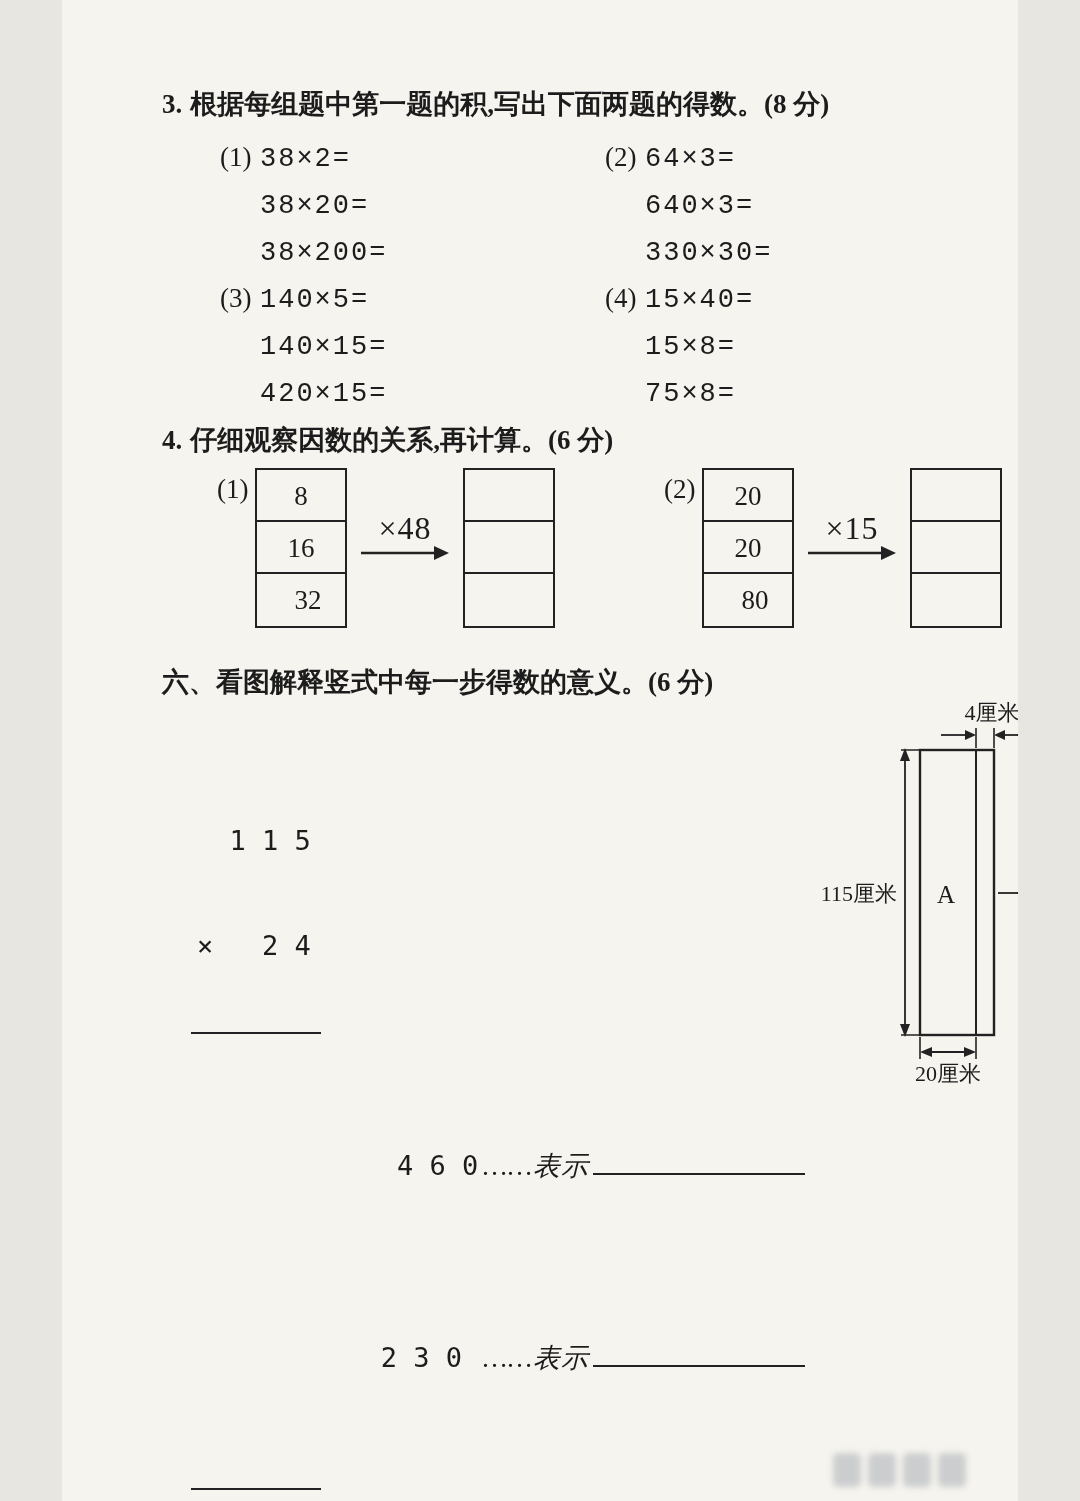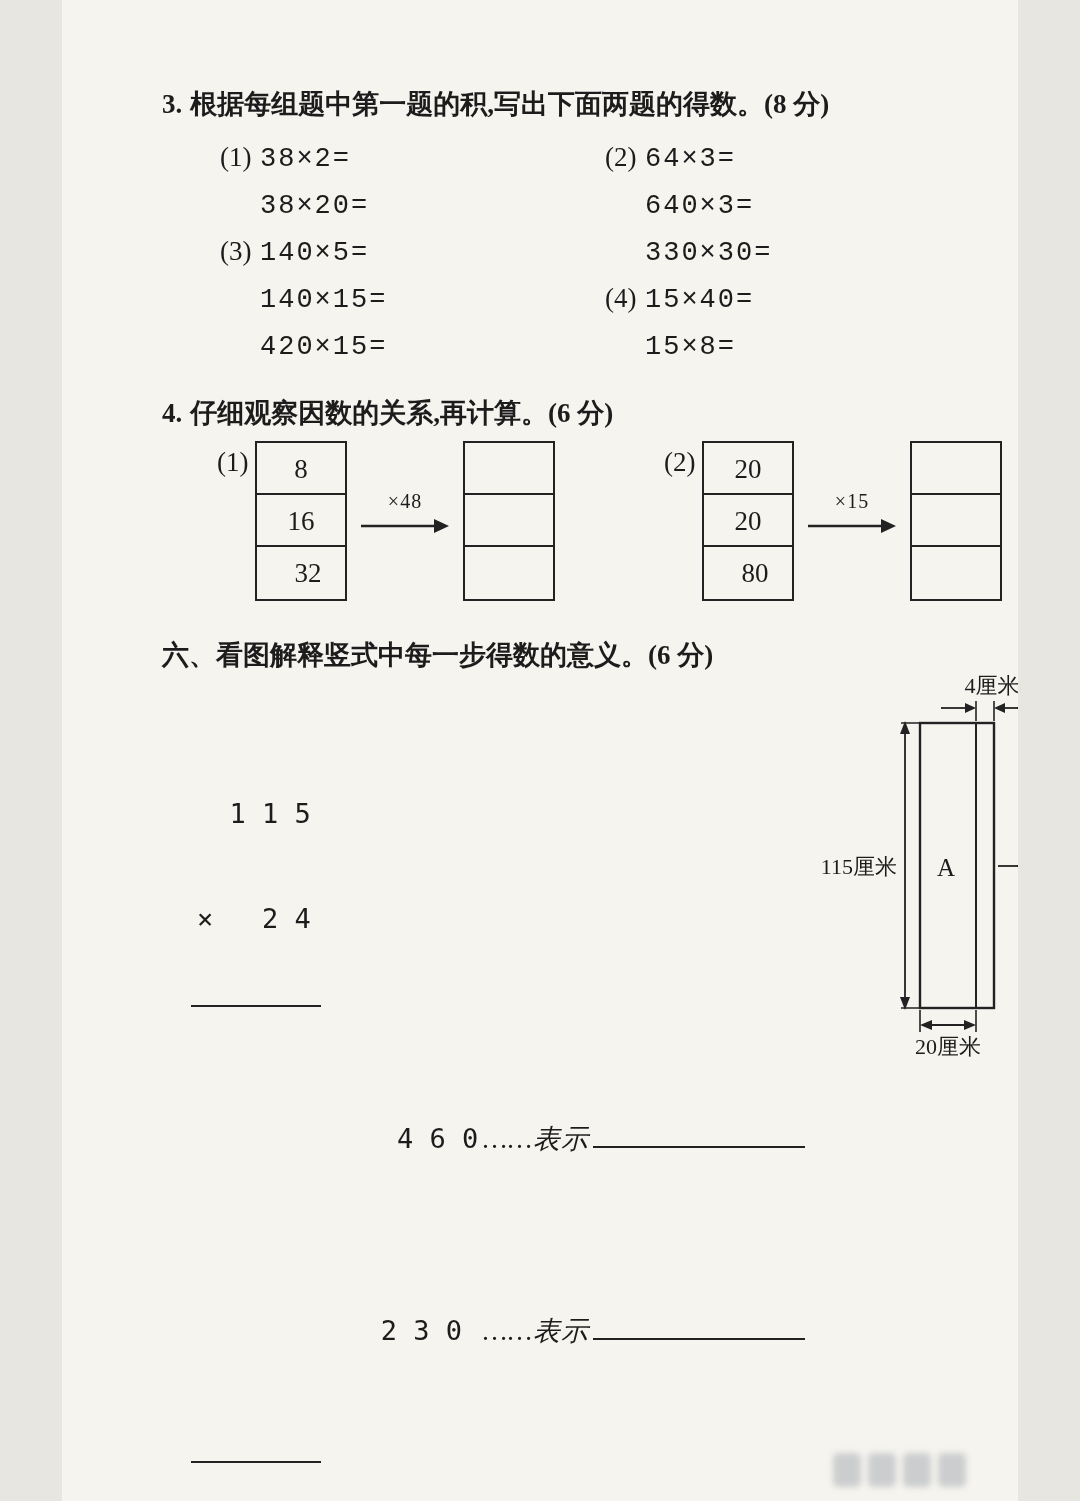--- a/index.html
+++ b/index.html
@@ -19,30 +19,30 @@
   .q-title, .sec-title { font-weight: bold; line-height: 40px; }
   .qnum { font-weight: bold; margin-right: 8px; }
 
   
   .q3-grid { display: grid; grid-template-columns: 385px auto; margin-top: 10px; }
   .q3-row { height: 47px; line-height: 47px; padding-left: 58px; letter-spacing: 1.5px; }
   .plabel { display: inline-block; width: 40px; letter-spacing: 0; }
   .pexpr { letter-spacing: 2px; font-family: Liberation Mono, monospace; }
 
   
-  .q4-title { margin-top: 24px; }
+  .q4-title { margin-top: 4px; }
   .q4-row { display: flex; margin-top: 8px; padding-left: 55px; }
   .q4-group { display: flex; align-items: flex-start; }
   .q4-group + .q4-group { margin-left: 95px; }
   .glabel { width: 38px; margin-top: 6px; }
   .vtable { border: 2.4px solid #222; width: 92px; margin-right: 14px; background: transparent; }
   .vcell { height: 52px; line-height: 52px; text-align: center; border-bottom: 2px solid #222; }
   .vcell:last-child { border-bottom: none; margin-left: 14px; }
   .arrowbox { width: 88px; margin: 46px 14px 0 0; text-align: center; }
-  .oplabel { font-size: 20px; line-height: 28px; letter-spacing: 1px; }
+  .oplabel { font-size: 32px; line-height: 28px; letter-spacing: 1px; }
   .arrow-svg { display: block; margin-top: 2px; }
 
   
   .sec6-title { margin-top: 34px; }
   .sec6-body { display: flex; align-items: flex-start; }
   .vm { margin: 55px 0 0 35px; font-size: 27px; white-space: pre; flex: 0 0 560px; }
   .vm-row { line-height: 43px; font-family: "DejaVu Sans Mono", monospace; }
   .vm-num { display: inline-block; width: 7.6ch; box-sizing: border-box; text-align: center; }
   .pl2 { padding-left: 2ch; }
   .gap3 { display: inline-block; width: 3ch; }
@@ -62,30 +62,32 @@
 <div class="page">
 
   <section>
     <div class="q-title">
       <span class="qnum">3.</span><span>根据每组题中第一题的积,写出下面两题的得数。(8 分)</span>
     </div>
     <div class="q3-grid">
       <div>
         <div class="q3-row"><span class="plabel">(1)</span><span class="pexpr">38×2=</span></div>
         <div class="q3-row"><span class="plabel"></span><span class="pexpr">38×20=</span></div>
+        <div class="q3-row"><span class="plabel"></span><span class="pexpr">38×200=</span></div>
         <div class="q3-row"><span class="plabel">(3)</span><span class="pexpr">140×5=</span></div>
         <div class="q3-row"><span class="plabel"></span><span class="pexpr">140×15=</span></div>
         <div class="q3-row"><span class="plabel"></span><span class="pexpr">420×15=</span></div>
       </div>
       <div>
         <div class="q3-row"><span class="plabel">(2)</span><span class="pexpr">64×3=</span></div>
         <div class="q3-row"><span class="plabel"></span><span class="pexpr">640×3=</span></div>
         <div class="q3-row"><span class="plabel"></span><span class="pexpr">330×30=</span></div>
         <div class="q3-row"><span class="plabel">(4)</span><span class="pexpr">15×40=</span></div>
         <div class="q3-row"><span class="plabel"></span><span class="pexpr">15×8=</span></div>
+        <div class="q3-row"><span class="plabel"></span><span class="pexpr">75×8=</span></div>
       </div>
     </div>
   </section>
 
   <section>
     <div class="q-title q4-title">
       <span class="qnum">4.</span><span>仔细观察因数的关系,再计算。(6 分)</span>
     </div>
     <div class="q4-row">
 

